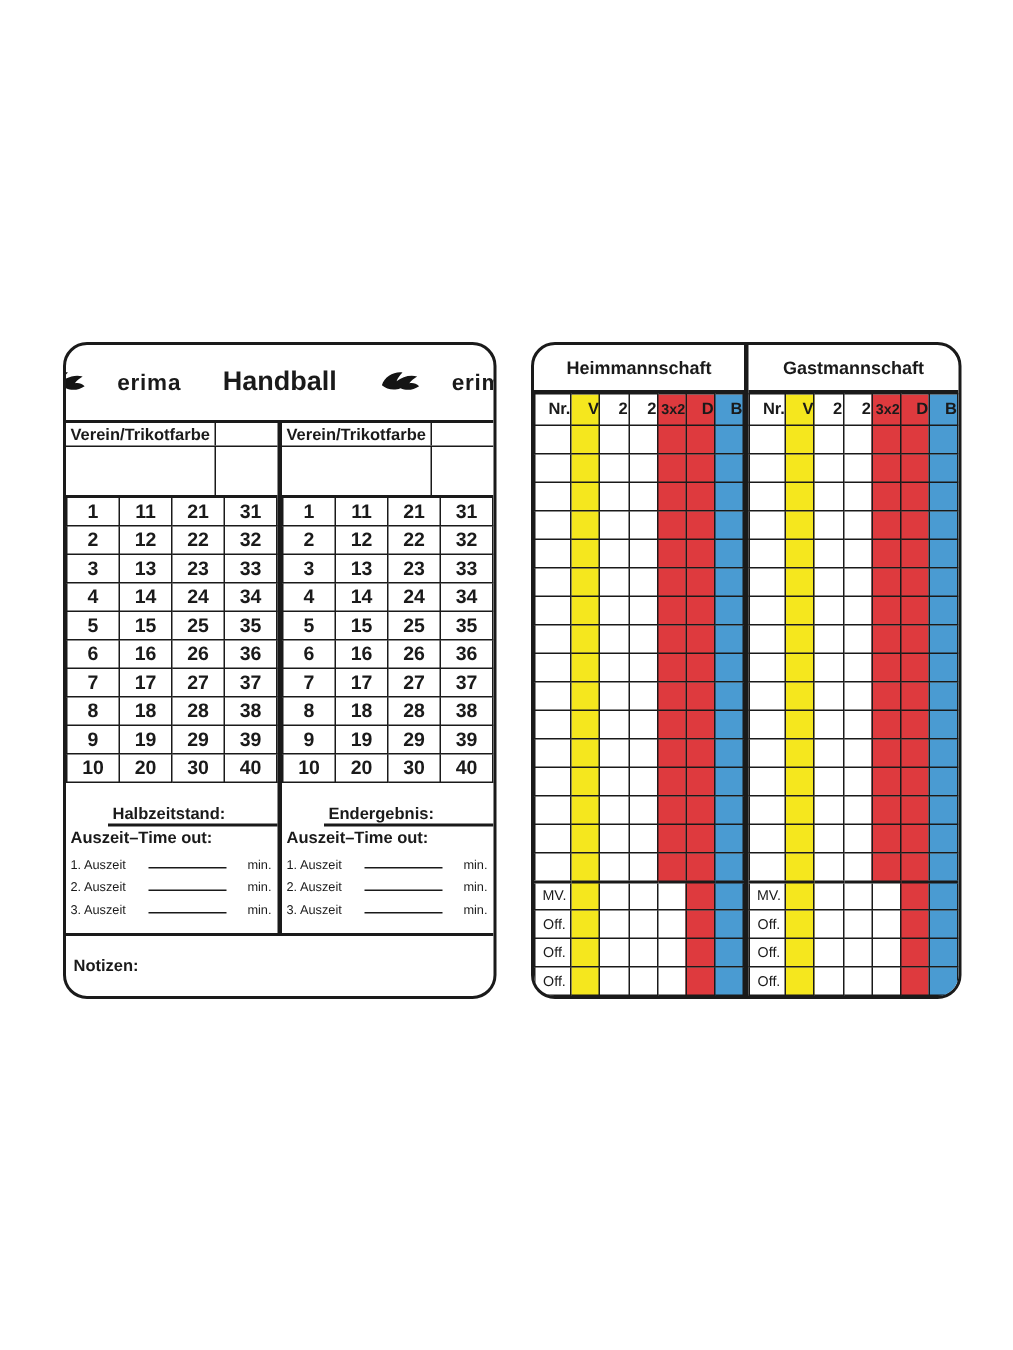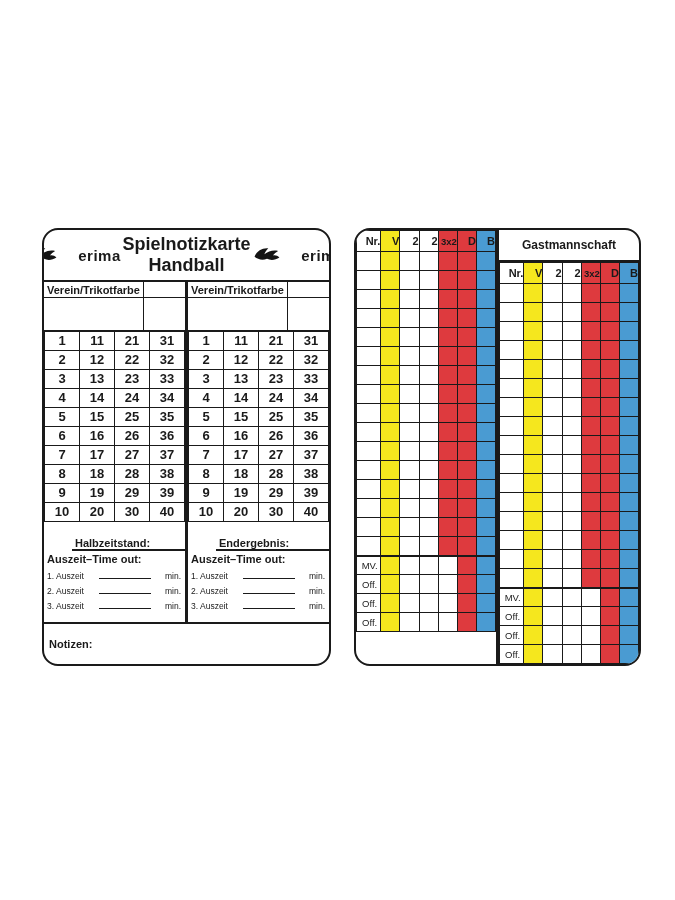--- a/index.html
+++ b/index.html
@@ -75,21 +75,20 @@
     <div class="titlebar">
       <div class="logo">
         <span>
           <svg viewBox="0 0 44 26" width="30" height="17" aria-hidden="true">
             <path fill="#141414" d="M3 15 C6 6 15 1 24 2 C21 5 19 8 18 11 C24 6 32 4 39 6 C36 8 33 10 31 13 C34 12 38 13 41 16 C35 20 28 21 22 18 C15 21 8 19 3 15 Z"></path>
           </svg>
         </span>
         <span class="word">erima</span>
       </div>
       <div class="titletext">
-        <div>Spielnotizkarte</div>
         <div>Handball</div>
       </div>
       <div class="logo">
         <span>
           <svg viewBox="0 0 44 26" width="30" height="17" aria-hidden="true">
             <path fill="#141414" d="M3 15 C6 6 15 1 24 2 C21 5 19 8 18 11 C24 6 32 4 39 6 C36 8 33 10 31 13 C34 12 38 13 41 16 C35 20 28 21 22 18 C15 21 8 19 3 15 Z"></path>
           </svg>
         </span>
         <span class="word">erima</span>
       </div>
@@ -318,20 +317,21 @@
       </div>
     </div>
 
     <div class="notizen">Notizen:</div>
   </div>
 
   <div class="card right">
     <div class="mid">
 
       <div class="half">
+        <div class="teamhdr">Heimmannschaft</div>
         <table class="score">
           <colgroup>
             <col class="c-nr">
               <col class="c-v">
               <col class="c-2a">
               <col class="c-2b">
               <col class="c-3x2">
               <col class="c-d">
               <col class="c-b">
           </colgroup>

